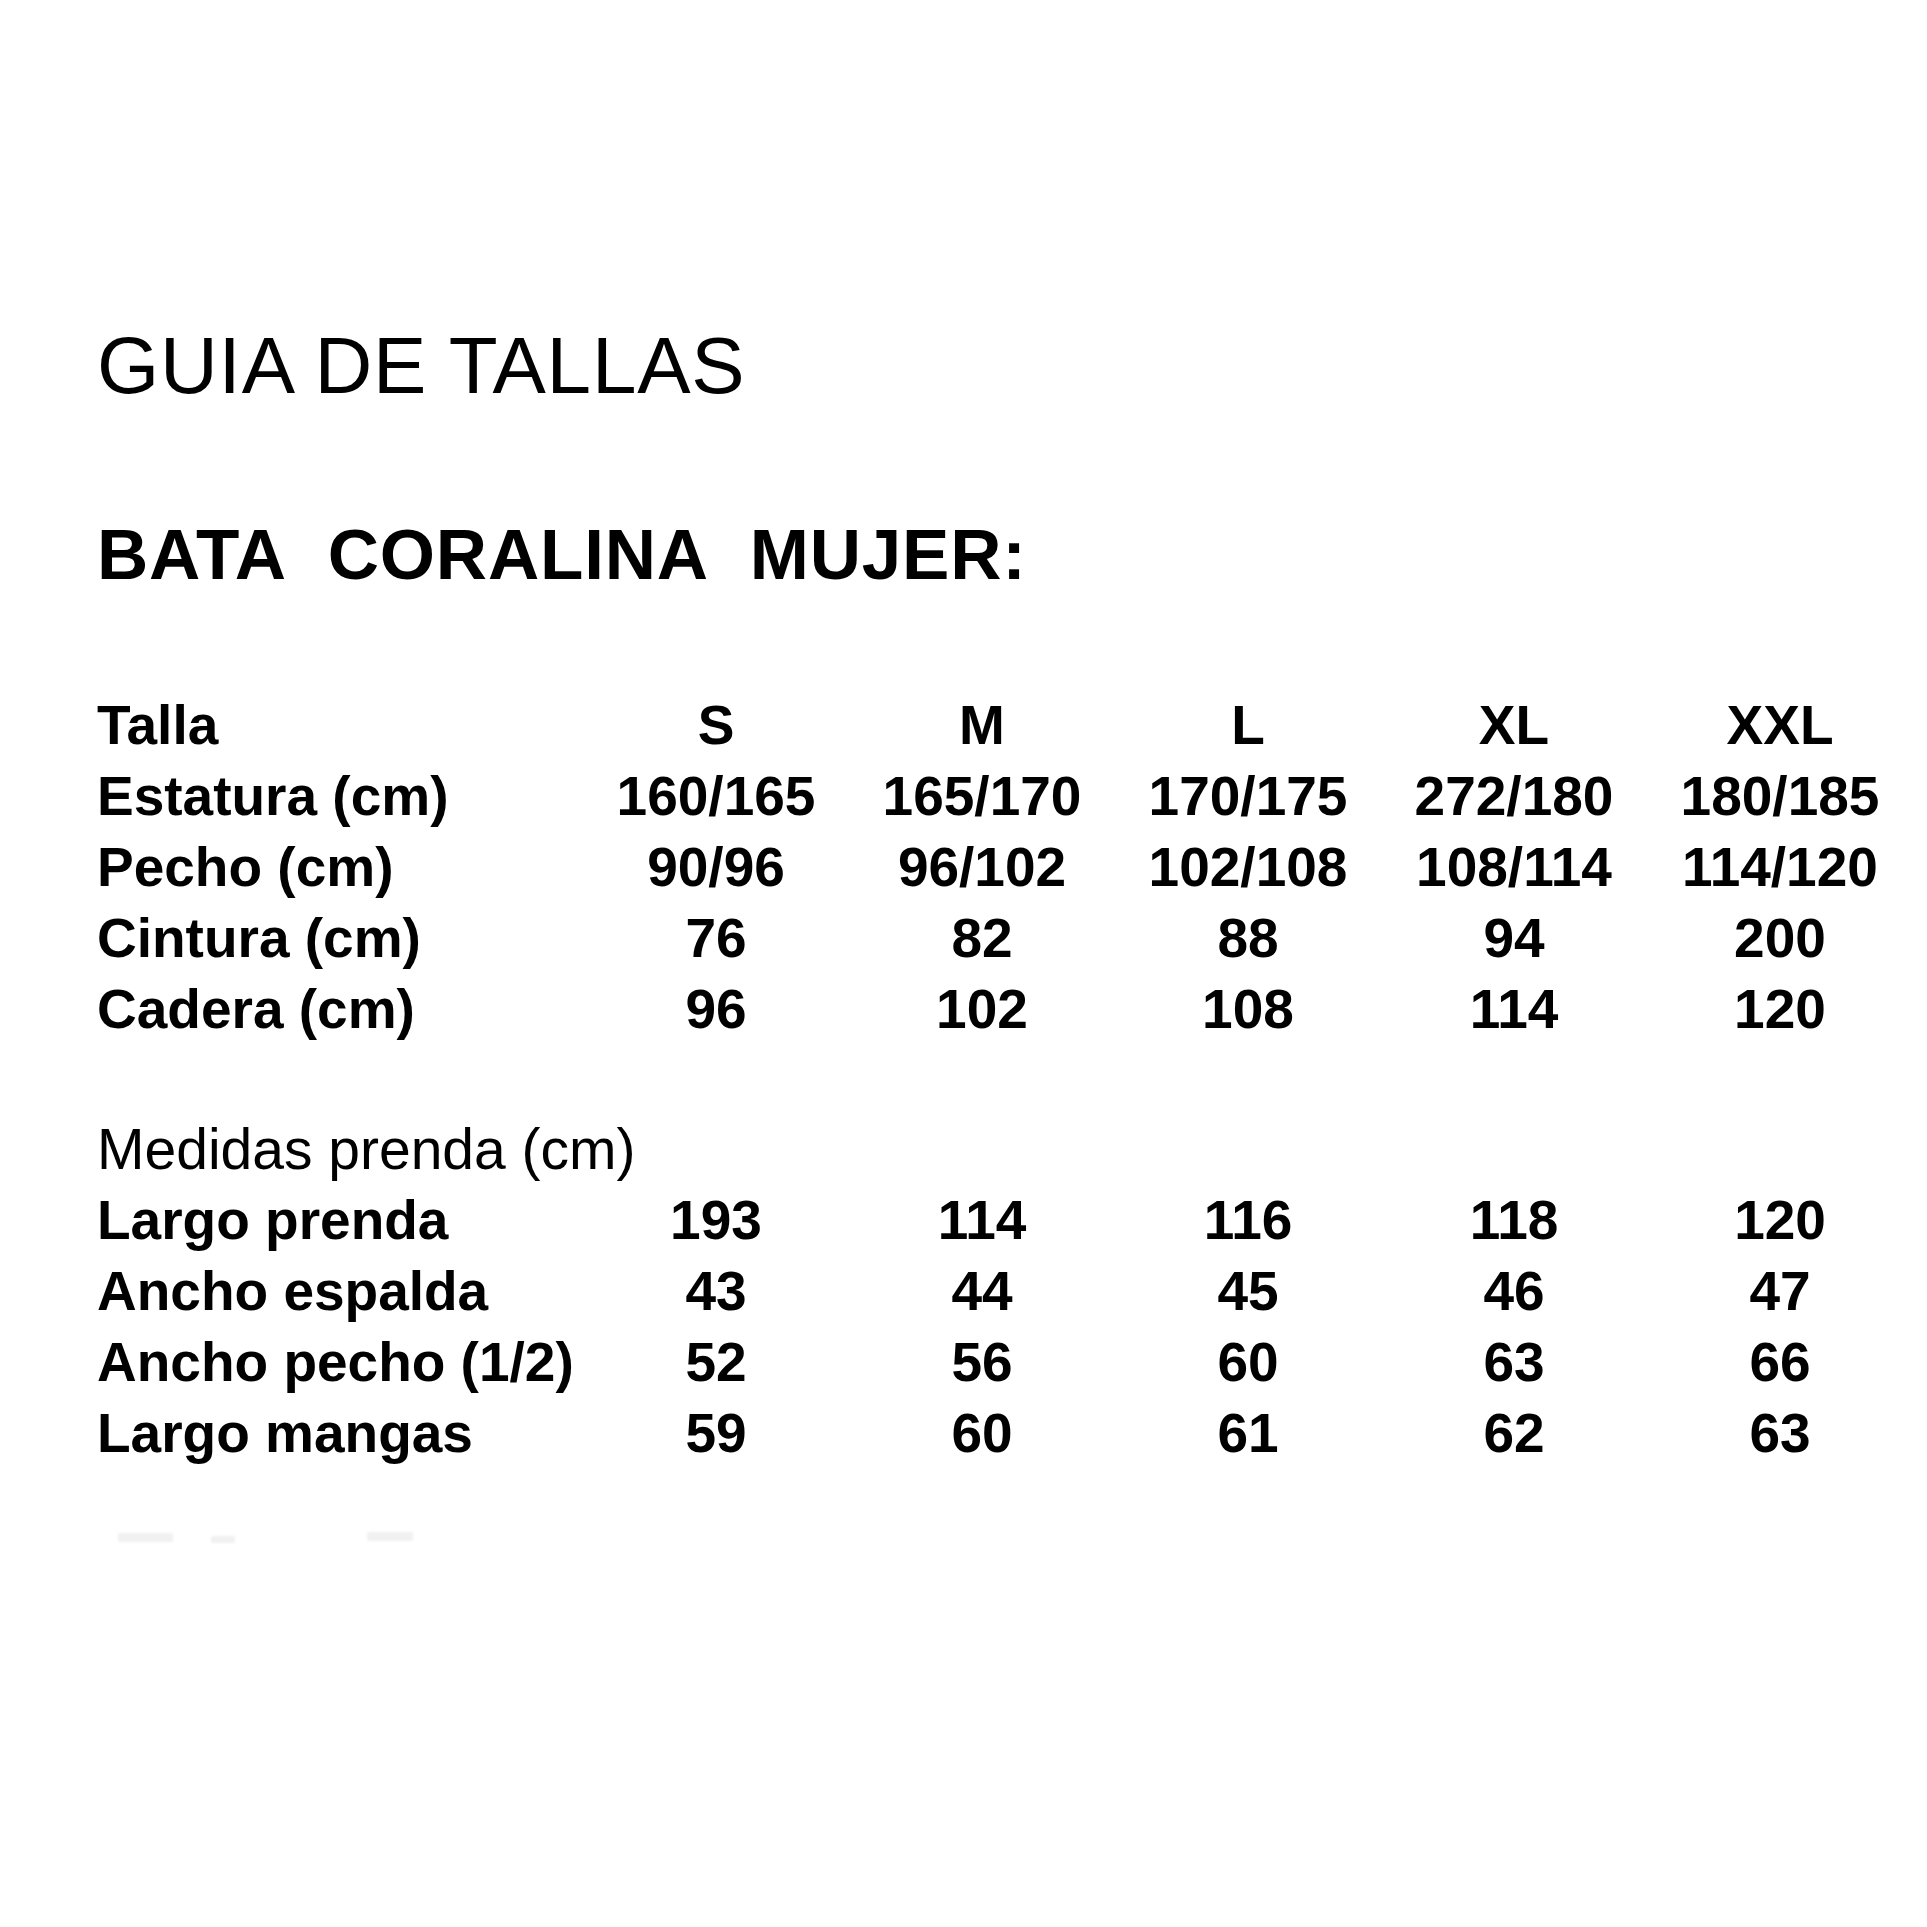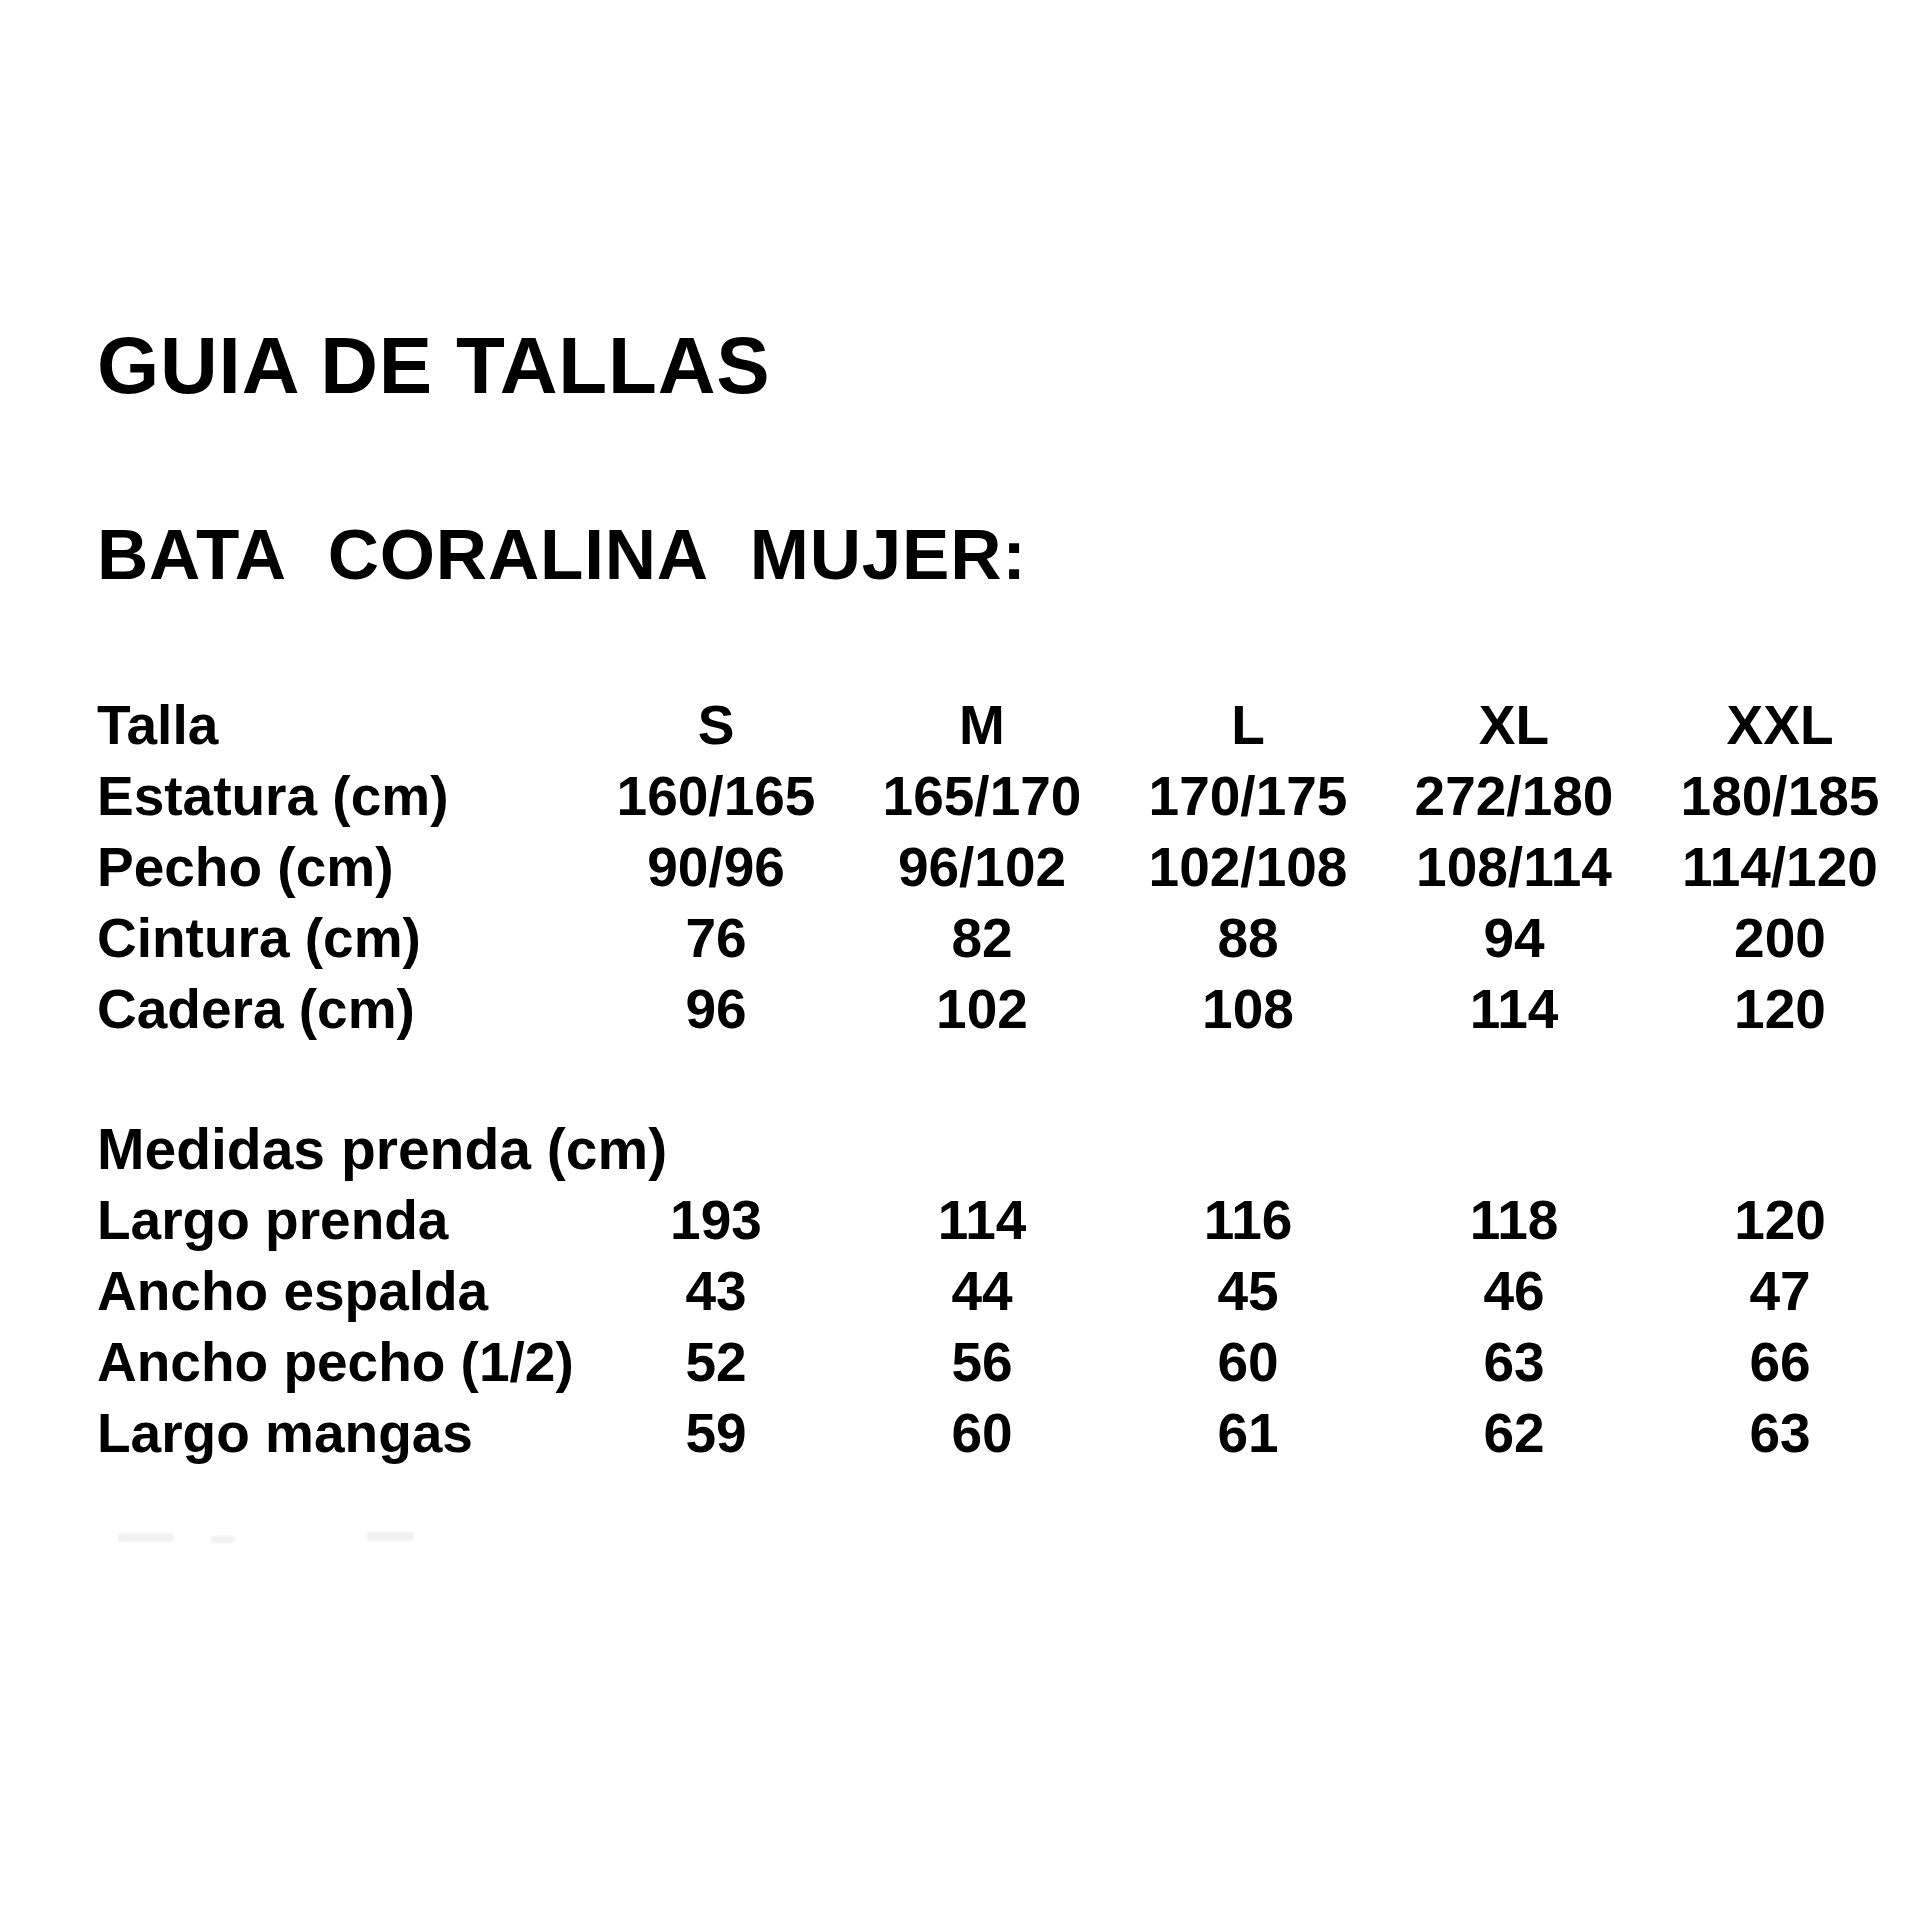--- a/index.html
+++ b/index.html
@@ -15,21 +15,21 @@
     overflow: hidden;
     font-family: "Liberation Sans", sans-serif;
     color: #000000;
   }
   .page-title {
     position: absolute;
     left: 97px;
     top: 326px;
     margin: 0;
     font-size: 80px;
-    font-weight: 700;
+    font-weight: 400;
     line-height: 1;
     letter-spacing: 0.8px;
     white-space: nowrap;
   }
   .product-title {
     position: absolute;
     left: 97px;
     top: 519px;
     margin: 0;
     font-size: 71px;
@@ -65,21 +65,21 @@
   }
   .tbl thead th.size-h {
     font-weight: 700;
   }
   .tbl th.talla-h {
     font-weight: 700;
     text-align: left;
     margin-left: 8px;
   }
   .tbl td.section-h {
-    font-weight: 700;
+    font-weight: 400;
     font-size: 57px;
     text-align: left;
   }
   .artifact {
     position: absolute;
     background: #f1f1f1;
     border-radius: 2.3px;
     filter: blur(0.8px);
   }
   .artifact.a1 { left: 118px; top: 1533px; width: 55px;  height: 9px; }

